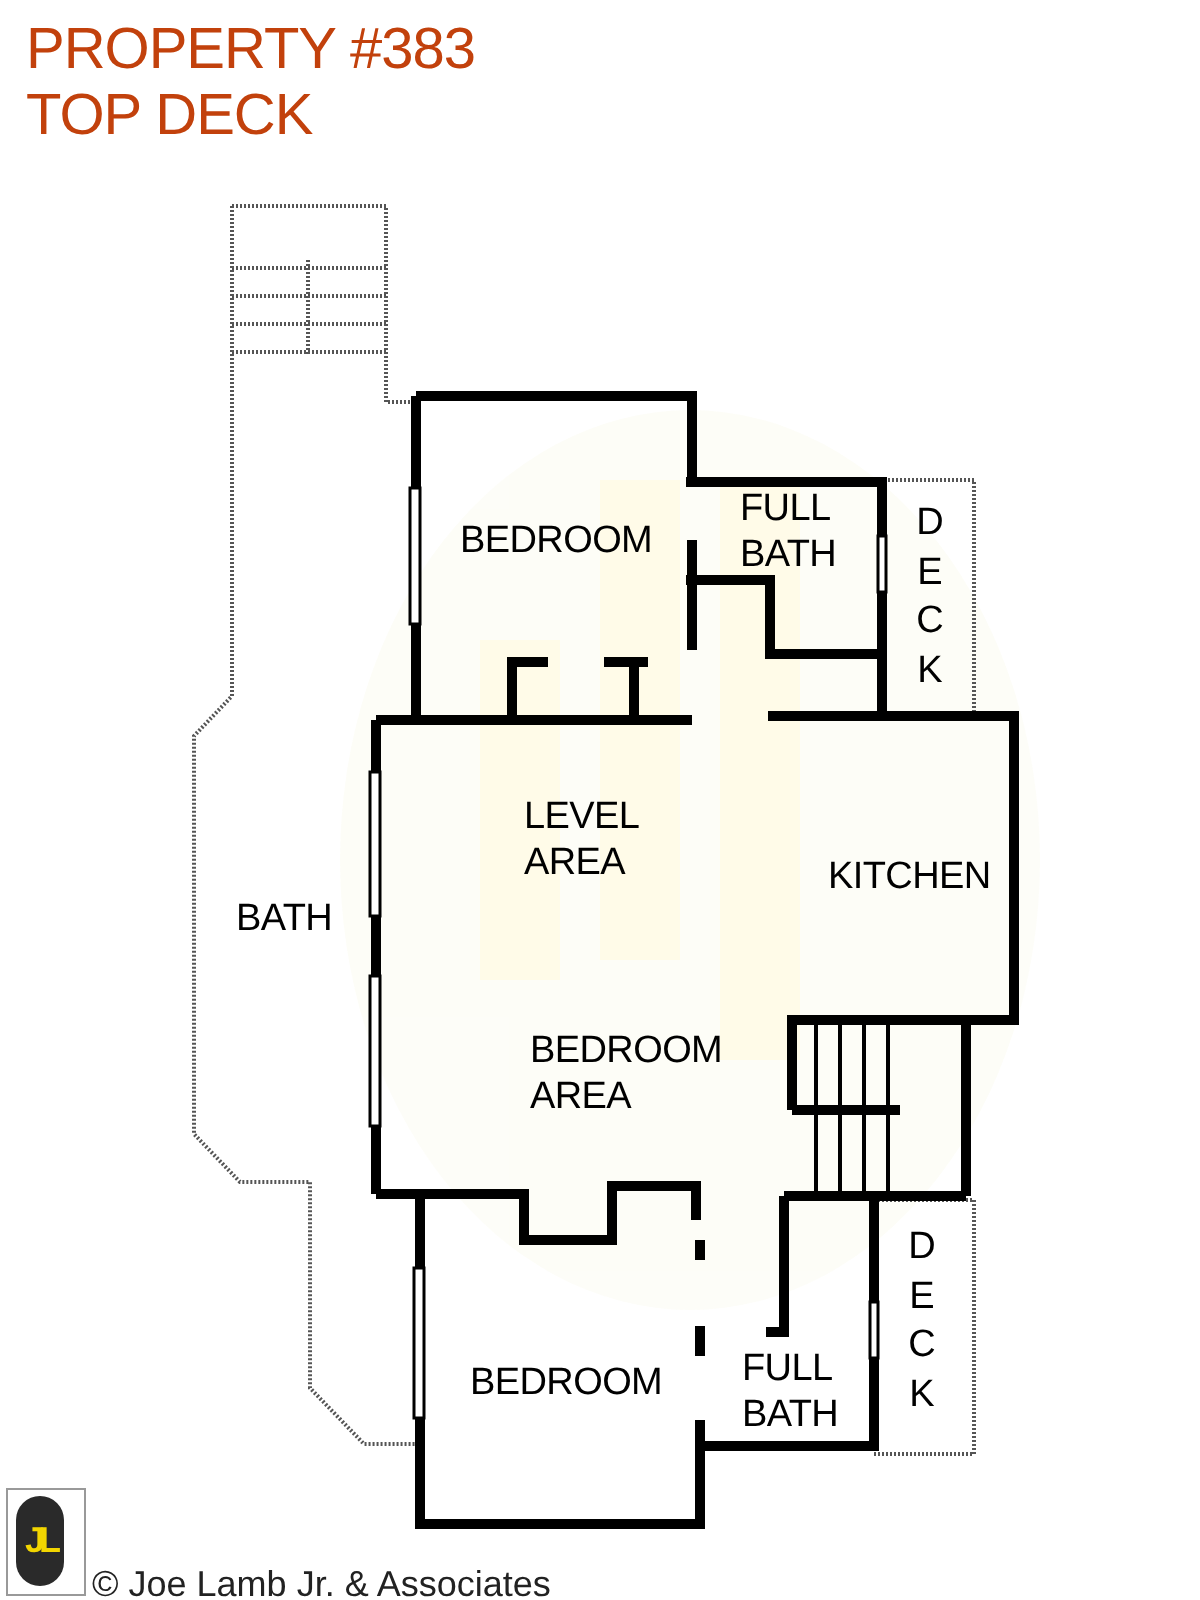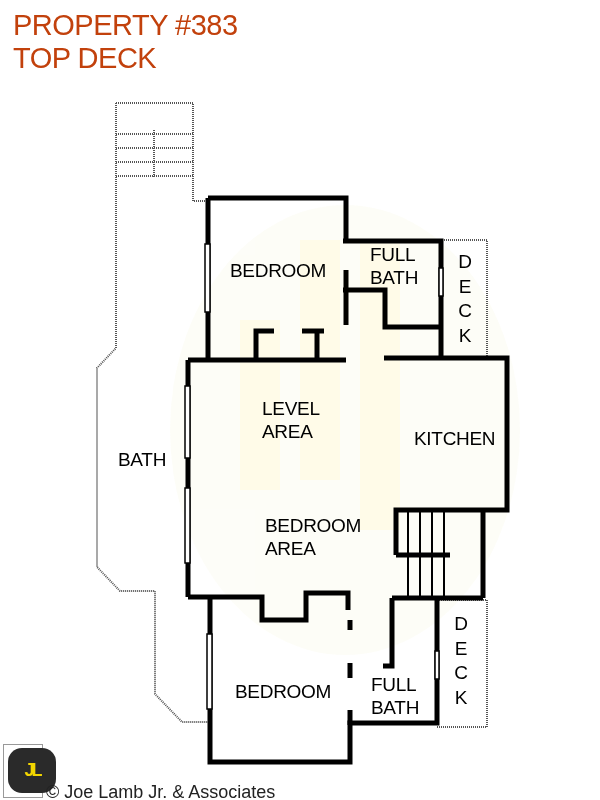--- a/index.html
+++ b/index.html
@@ -4,21 +4,21 @@
 <style>
   html, body { margin:0; padding:0; background:#fff; }
   body { width:600px; height:800px; position:relative; overflow:hidden; font-family:"Liberation Sans", sans-serif; }
   .title { position:absolute; left:13px; font-size:29px; color:#c2410c; letter-spacing:-0.5px; line-height:1; }
   #t1 { top:11px; }
   #t2 { top:44px; }
   svg.plan { position:absolute; left:0; top:0; }
   .lbl { position:absolute; font-size:19px; color:#000; line-height:1.2; letter-spacing:-0.3px; }
   .vlbl { position:absolute; font-size:19px; color:#000; line-height:1.3; text-align:center; width:20px; }
   .logo { position:absolute; left:3px; top:744px; width:38px; height:52px; border:1px solid #999; background:#fff; }
-  .logo-inner { position:absolute; left:4px; top:3px; width:48px; height:45px; border-radius:14px; background:#2a2a2a; color:#f2d500; font-weight:bold; font-size:18px; text-align:center; line-height:45px; letter-spacing:-3px; }
+  .logo-inner { position:absolute; left:4px; top:3px; width:24px; height:45px; border-radius:14px; background:#2a2a2a; color:#f2d500; font-weight:bold; font-size:18px; text-align:center; line-height:45px; letter-spacing:-3px; }
   .copy { position:absolute; left:46px; top:782px; font-size:18px; color:#222; }
 </style>
 </head>
 <body>
 
 <div class="title" id="t1">PROPERTY #383</div>
 <div class="title" id="t2">TOP DECK</div>
 
 <svg class="plan" width="600" height="800">
 

